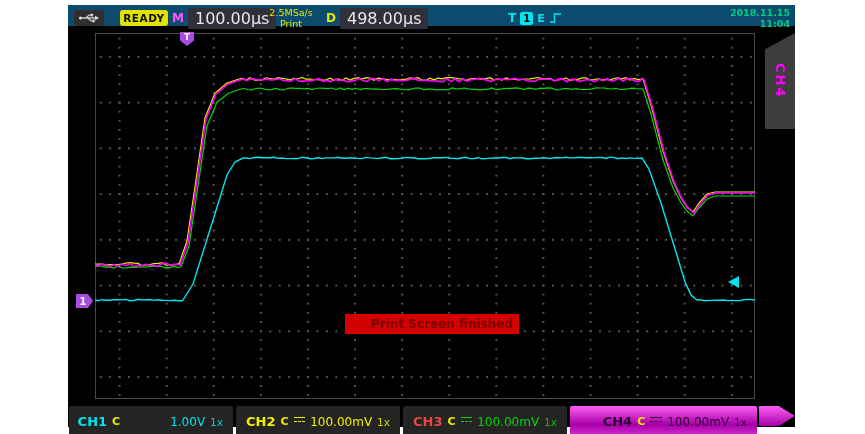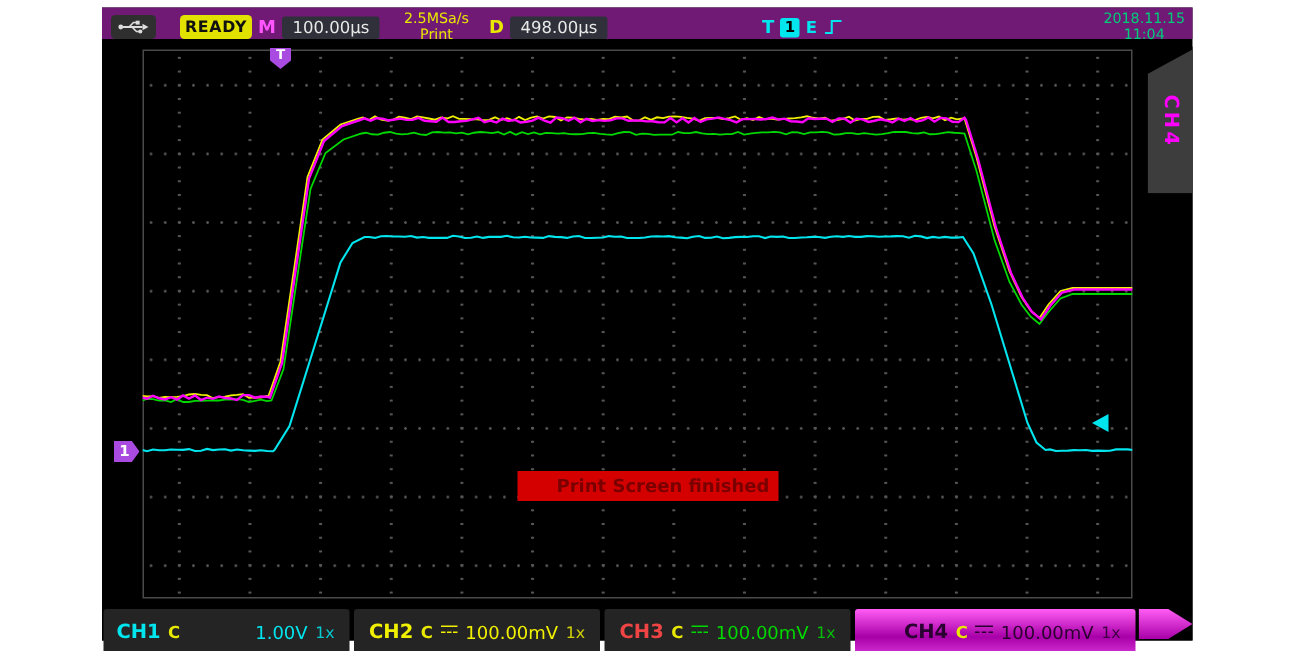--- a/index.html
+++ b/index.html
@@ -2,35 +2,35 @@
 <html><head>
 <meta charset="utf-8">
 <style>
   html,body{margin:0;padding:0;}
   body{width:865px;height:434px;position:relative;background:#ffffff;
        font-family:"DejaVu Sans","Liberation Sans",sans-serif;overflow:hidden;}
 
   .screen{position:absolute;left:68px;top:5px;width:727px;height:422px;background:#000;}
 
   
-  .topbar{position:absolute;left:0;top:0;width:727px;height:21px;background:#701a75;}
+  .topbar{position:absolute;left:0;top:0;width:727px;height:21px;background:#0c4a6e;}
   .tb-item{position:absolute;top:5px;height:16px;display:flex;align-items:center;gap:4px;}
   .usb-box{left:6px;width:30px;justify-content:center;background:#2f2f2f;border-radius:3px;}
   .ready{left:52px;width:48px;justify-content:center;background:#e2e200;border-radius:3px;
          color:#101010;font-size:10.5px;font-weight:bold;letter-spacing:.5px;}
   .m-grp{left:104px;}
   .d-grp{left:258px;}
   .grp-letter{font-weight:bold;font-size:12px;}
-  .val-box{background:#30303a;color:#e8e8e8;font-size:11px;padding:1px 7px;border-radius:2px;white-space:nowrap;}
+  .val-box{background:#30303a;color:#e8e8e8;font-size:16px;padding:1px 7px;border-radius:2px;white-space:nowrap;}
   .rate{left:190px;top:2px;width:66px;display:block;text-align:center;font-size:9.5px;line-height:11px;}
   .t-grp{left:440px;}
   .t-badge{width:13px;height:13px;background:#00e5ee;color:#000;font-size:10px;font-weight:bold;
            display:flex;align-items:center;justify-content:center;border-radius:2px;}
   .t-info{background:#2a2a2e;padding:1px 7px;border-radius:2px;font-size:11px;white-space:nowrap;}
-  .dt{position:absolute;right:5px;top:2px;text-align:center;font-size:9.5px;line-height:11px;}
+  .dt{position:absolute;right:5px;top:2px;text-align:right;font-size:9.5px;line-height:11px;font-weight:bold;}
 
   
   .wavearea{position:absolute;left:0;top:26px;width:727px;height:374px;background:#000;overflow:hidden;}
   .graticule{position:absolute;left:27px;top:2px;width:660px;height:366px;
     border:1px solid #4a4a4a;box-sizing:border-box;
     background-image:
       radial-gradient(circle,#565656 0.8px,transparent 1px),
       radial-gradient(circle,#565656 0.8px,transparent 1px);
     background-size:47.1px 9.15px, 9.43px 45.75px;}
   .traces{position:absolute;left:27px;top:2px;}

